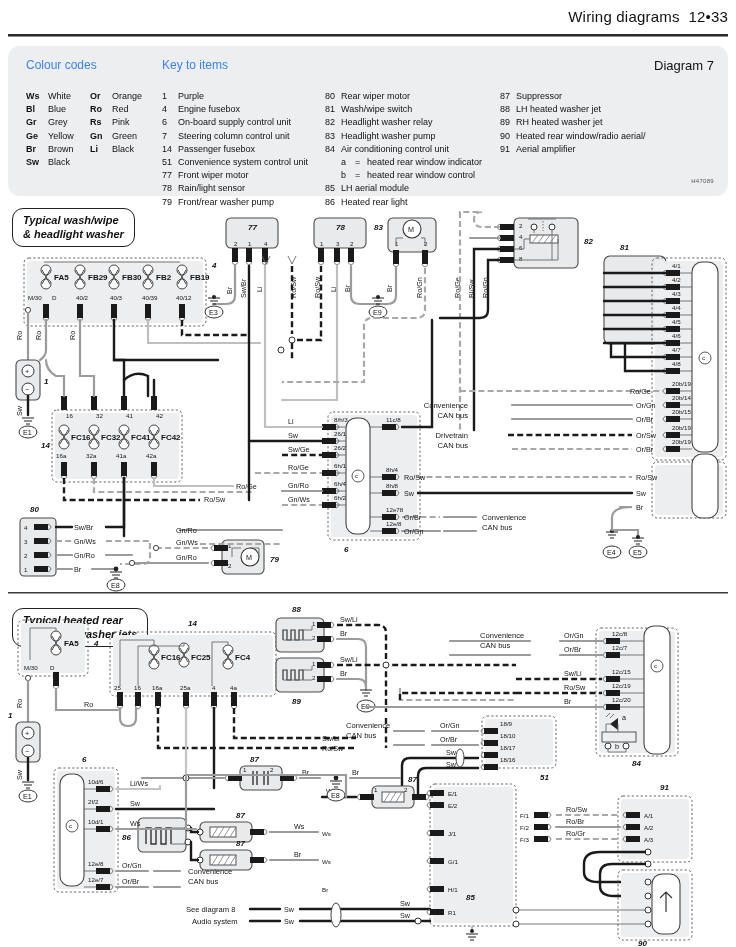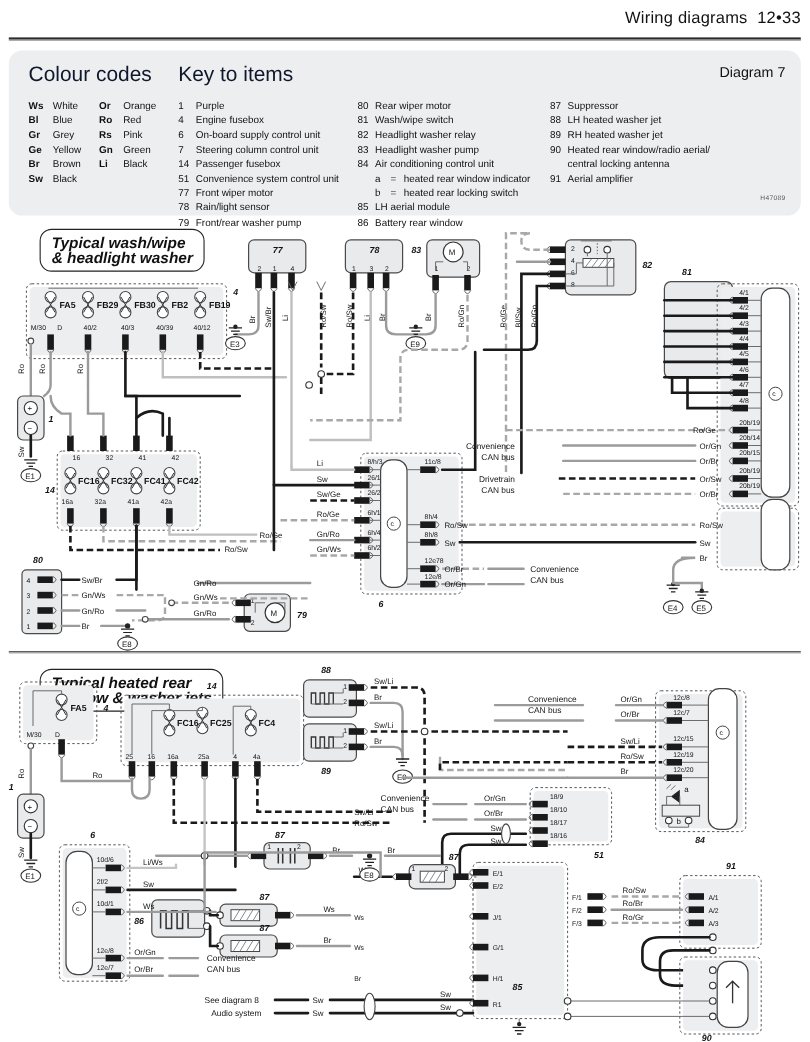--- a/index.html
+++ b/index.html
@@ -3,21 +3,21 @@
 <meta charset="utf-8">
 <style>
   html,body{margin:0;padding:0;background:#fff;}
   body{width:736px;height:947px;position:relative;font-family:"Liberation Sans",sans-serif;color:#111;overflow:hidden;}
   .abs{position:absolute;}
   
   #page-header{top:8px;right:8px;font-size:15px;letter-spacing:.2px;}
   #header-rule{top:34px;left:8px;width:720px;height:0;border-top:2px solid #2a2a2a;border-bottom:1px solid #8a8a8a;}
   
   #key-panel{top:46px;left:8px;width:720px;height:150px;background:#eceef0;border-radius:12px;}
-  .panel-h{font-size:19px;color:#0f172a;}
+  .panel-h{font-size:12px;color:#3b82f6;}
   #colour-codes-title{top:58px;left:26px;}
   #key-items-title{top:58px;left:162px;}
   #diagram-number{top:58px;right:22px;font-weight:normal;font-size:13px;}
   #hnum{right:22px;top:178px;font-size:6px;color:#555;letter-spacing:.3px;}
   .cc-grid{top:90px;left:26px;width:130px;font-size:9px;line-height:13.2px;}
   .cc-grid2{top:90px;left:90px;width:90px;font-size:9px;line-height:13.2px;}
   .cc-row{display:flex;}
   .cc-ab{width:22px;font-weight:bold;}
   .kcol{font-size:9px;line-height:13.2px;}
   #key-col-1{top:90px;left:162px;width:180px;}
@@ -27,22 +27,22 @@
   .knum{width:16px;text-align:left;flex:none;}
   .ksub{padding-left:16px;display:flex;}
   .ksubkey{width:14px;}
   .kskeq{width:12px;}
   
   #diagram-a{top:200px;left:0;width:736px;height:395px;}
   #diagram-b{top:600px;left:0;width:736px;height:347px;}
   svg{display:block;}
   
   #section-rule{top:592px;left:8px;width:720px;height:0;border-top:1.6px solid #3a3a3a;border-bottom:1px solid #9a9a9a;}
-  .ttl-box{font-style:italic;font-weight:bold;font-size:14px;line-height:14px;
-      border:1.3px solid #222;border-radius:11px;background:#fff;padding:4px 10px 5px 10px;margin-left:24px;}
+  .ttl-box{font-style:italic;font-weight:bold;font-size:11px;line-height:14px;
+      border:1.3px solid #222;border-radius:11px;background:#fff;padding:4px 10px 5px 10px;}
   #title-a{top:208px;left:12px;}
   #title-b{top:608px;left:12px;}
 </style>
 </head>
 <body>
 
 <div class="abs" id="page-header">
   <span>Wiring diagrams</span>&nbsp;&nbsp;<span>12•33</span>
 </div>
 <div class="abs" id="header-rule"></div>
@@ -163,52 +163,48 @@
       <span>Air conditioning control unit</span>
     </div>
   <div class="ksub">
       <span class="ksubkey">a</span>
       <span class="kskeq">=</span>
       <span>heated rear window indicator</span>
     </div>
   <div class="ksub">
       <span class="ksubkey">b</span>
       <span class="kskeq">=</span>
-      <span>heated rear locking switch</span>
+      <span>heated rear window control</span>
     </div>
   <div class="kitem">
       <span class="knum">85</span>
       <span>LH aerial module</span>
     </div>
   <div class="kitem">
       <span class="knum">86</span>
-      <span>Battery rear window</span>
+      <span>Heated rear light</span>
     </div>
 </div>
 
 <div class="abs kcol" id="key-col-3">
   <div class="kitem">
       <span class="knum">87</span>
       <span>Suppressor</span>
     </div>
   <div class="kitem">
       <span class="knum">88</span>
       <span>LH heated washer jet</span>
     </div>
   <div class="kitem">
       <span class="knum">89</span>
       <span>RH heated washer jet</span>
     </div>
   <div class="kitem">
       <span class="knum">90</span>
       <span>Heated rear window/radio aerial/</span>
-    </div>
-  <div class="kitem">
-      <span class="knum"></span>
-      <span>central locking antenna</span>
     </div>
   <div class="kitem">
       <span class="knum">91</span>
       <span>Aerial amplifier</span>
     </div>
 </div>
 
 <div class="abs ttl-box" id="title-a">
   <div>Typical wash/wipe</div>
   <div>&amp; headlight washer</div>

